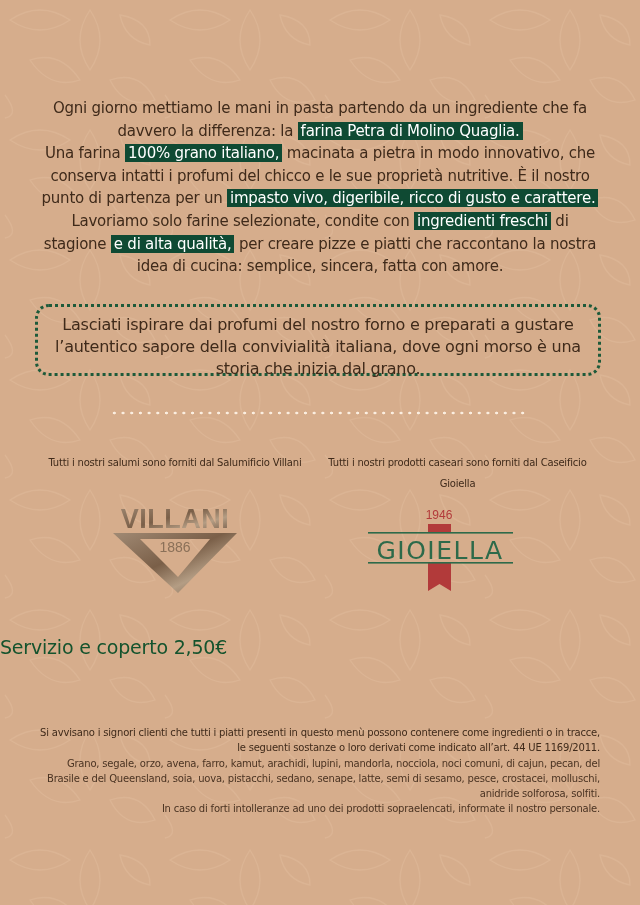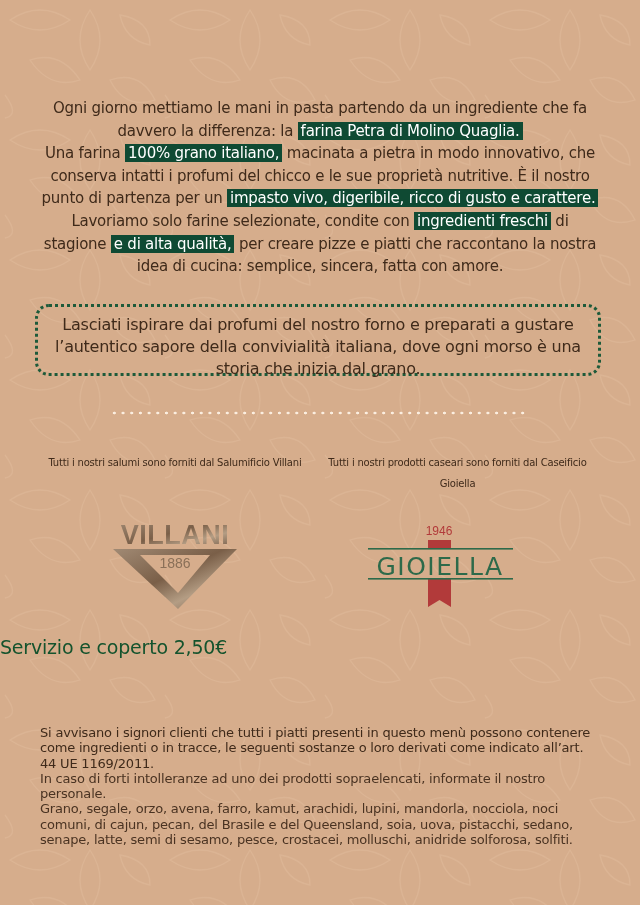--- a/index.html
+++ b/index.html
@@ -57,36 +57,36 @@
       position: absolute;
       top: 452px;
       text-align: center;
       font-size: 10px;
       line-height: 21px;
       letter-spacing: -0.2px;
       color: #3f2a1a;
     }
     .supplier.left { left: 40px; width: 270px; }
     .supplier.right { left: 315px; width: 285px; }
-    .logo { position: absolute; margin-top: 16px; }
+    .logo { position: absolute; }
     .logo-villani { left: 110px; top: 503px; width: 130px; height: 92px; }
     .logo-gioiella { left: 364px; top: 505px; width: 155px; height: 90px; }
     .service {
       position: absolute;
       left: 0; width: 532px; top: 636px;
       text-align: left;
       font-size: 19px;
       color: #14532d;
       letter-spacing: -0.2px;
     }
     .allergens {
       position: absolute;
       left: 40px; top: 725px; width: 560px;
-      text-align: left;
-      font-size: 13px;
+      text-align: right;
+      font-size: 10px;
       line-height: 15.3px;
       letter-spacing: -0.2px;
       color: #4a3322;
     }
     .allergens .strong { font-weight: bold; color: #3f2a1a; }
     .allergens p { margin: 0; }
   </style>
 </head>
 <body>
 
@@ -143,15 +143,15 @@
     <rect x="4" y="27" width="145" height="1.6" fill="#2d6a4a"></rect>
     <rect x="4" y="57" width="145" height="1.6" fill="#2d6a4a"></rect>
     <text x="76" y="54" text-anchor="middle" font-family="DejaVu Sans, sans-serif" font-size="25" fill="#2d6a4a" letter-spacing="1.5">GIOIELLA</text>
   </svg>
 </div>
 
 <div class="service">Servizio e coperto 2,50€</div>
 
 <div class="allergens">
   <p class="strong-ish" style="font-weight:500;color:#3f2a1a;">Si avvisano i signori clienti che tutti i piatti presenti in questo menù possono contenere come ingredienti o in tracce, le seguenti sostanze o loro derivati come indicato all’art. 44 UE 1169/2011.</p>
+  <p>Grano, segale, orzo, avena, farro, kamut, arachidi, lupini, mandorla, nocciola, noci comuni, di cajun, pecan, del Brasile e del Queensland, soia, uova, pistacchi, sedano, senape, latte, semi di sesamo, pesce, crostacei, molluschi, anidride solforosa, solfiti.</p>
   <p>In caso di forti intolleranze ad uno dei prodotti sopraelencati, informate il nostro personale.</p>
-  <p>Grano, segale, orzo, avena, farro, kamut, arachidi, lupini, mandorla, nocciola, noci comuni, di cajun, pecan, del Brasile e del Queensland, soia, uova, pistacchi, sedano, senape, latte, semi di sesamo, pesce, crostacei, molluschi, anidride solforosa, solfiti.</p>
 </div>
 
 </body></html>

